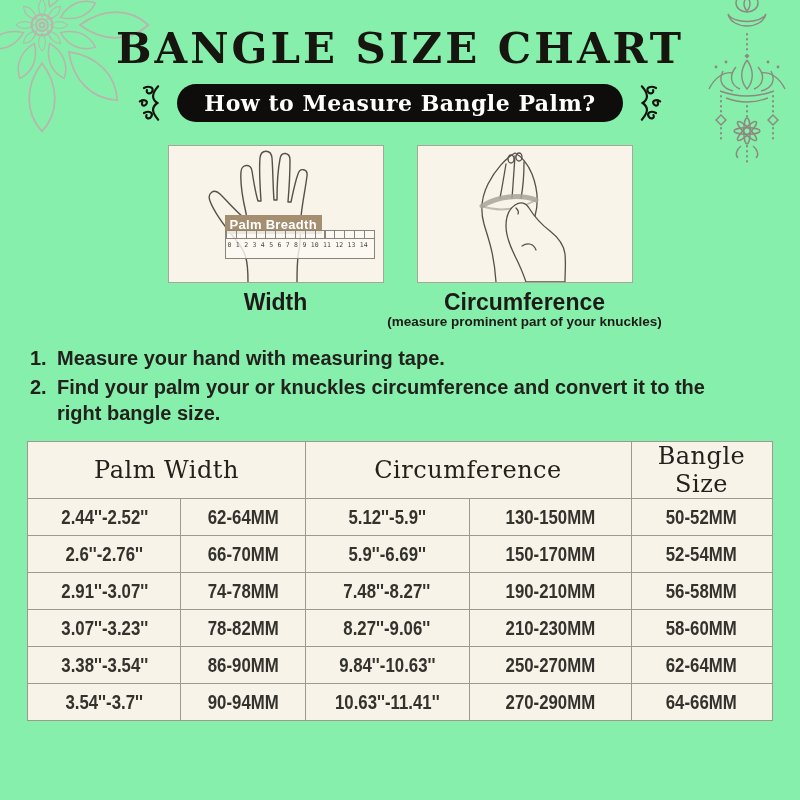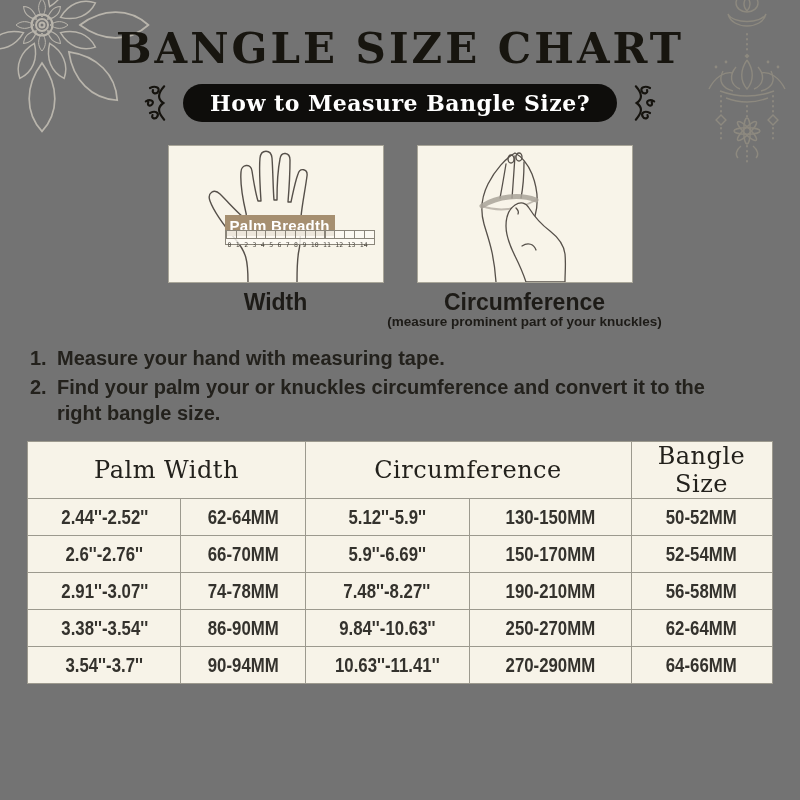--- a/index.html
+++ b/index.html
@@ -1,17 +1,17 @@
 <!DOCTYPE html>
 <html><head>
 <meta charset="utf-8">
 <style>
   html,body{margin:0;padding:0;}
   body{width:800px;height:800px;background:#f7f3e8;font-family:"Liberation Sans",sans-serif;}
-  .canvas{position:relative;width:800px;height:800px;overflow:hidden;background:#737373;}
+  .canvas{position:relative;width:800px;height:800px;overflow:hidden;background:#86efac;}
 
   
   .mandala{position:absolute;left:-18px;top:-23px;width:170px;height:170px;pointer-events:none;}
   .lotus{position:absolute;left:692px;top:0;width:110px;height:168px;pointer-events:none;}
 
   
   .title{position:relative;text-align:center;margin:0;padding-top:24px;
          font-family:"DejaVu Serif",serif;font-weight:bold;font-size:42px;
          letter-spacing:3px;color:#17150f;}
   .banner-row{display:flex;justify-content:center;align-items:center;gap:13px;margin-top:9px;height:42px;}
@@ -19,22 +19,22 @@
         font-family:"DejaVu Serif",serif;font-weight:bold;font-size:22px;letter-spacing:.5px;}
   .flourish{width:30px;height:42px;}
   .flourish.right{transform:scaleX(-1);}
 
   
   .figures{display:flex;justify-content:center;gap:33px;margin-top:21px;}
   .fig{display:flex;flex-direction:column;align-items:center;width:216px;}
   .fig-box{width:214px;height:136px;border:1px solid #a9a699;position:relative;background:#f8f4e9;}
   .fig-box svg{position:absolute;left:0;top:0;}
   .ruler-label{position:absolute;left:56px;top:69px;background:#a68f70;color:#fff;
-               font-weight:bold;font-size:15px;letter-spacing:.3px;padding:2px 5px;white-space:nowrap;}
-  .ruler{position:absolute;left:56px;top:84px;width:150px;height:15px;
+               font-weight:bold;font-size:13px;letter-spacing:.3px;padding:2px 5px;white-space:nowrap;text-decoration:underline;}
+  .ruler{position:absolute;left:56px;top:84px;width:150px;height:29px;
          background:rgba(252,250,244,.82);border:1px solid #8a857a;box-sizing:border-box;}
   .ruler-ticks{height:7px;border-bottom:1px solid #8a857a;
        background:repeating-linear-gradient(to right,#8a857a 0 1px,transparent 1px 9.85px);}
   .ruler-nums{font-family:"DejaVu Sans Mono",monospace;font-size:6.5px;color:#4a463e;
        padding:2px 2px 0 2px;white-space:nowrap;word-spacing:.5px;}
   .fig-caption{margin-top:7px;font-weight:bold;font-size:23px;color:#1d1b17;line-height:24px;}
   .fig-note{font-weight:bold;font-size:13.5px;color:#1d1b17;white-space:nowrap;align-self:center;line-height:16px;}
 
   
   .instructions{margin:15px 0 0 30px;width:712px;color:#23211c;font-weight:bold;font-size:20px;line-height:26px;}
@@ -125,21 +125,21 @@
 
   <div class="banner-row">
     <svg class="flourish" viewBox="0 0 36 46">
       <g stroke="#15130e" fill="none" stroke-width="2.6" stroke-linecap="round">
         <path d="M12,5 C18,2 24,4 22,9 C20,13 14,12 15.5,7.5"></path>
         <path d="M7,21 C12,18 17,20 15,24 C13,27.5 8,26.5 10,22"></path>
         <path d="M12,35 C18,32 23,34 21,39 C19,43 13,42 15,37.5"></path>
         <path d="M29,3 C21,12 21,18 28,23 C21,28 21,34 29,43"></path>
       </g>
     </svg>
-    <div class="pill">How to Measure Bangle Size?</div>
+    <div class="pill">How to Measure Bangle Palm?</div>
     <svg class="flourish right" viewBox="0 0 36 46">
       <g stroke="#15130e" fill="none" stroke-width="2.6" stroke-linecap="round">
         <path d="M12,5 C18,2 24,4 22,9 C20,13 14,12 15.5,7.5"></path>
         <path d="M7,21 C12,18 17,20 15,24 C13,27.5 8,26.5 10,22"></path>
         <path d="M12,35 C18,32 23,34 21,39 C19,43 13,42 15,37.5"></path>
         <path d="M29,3 C21,12 21,18 28,23 C21,28 21,34 29,43"></path>
       </g>
     </svg>
   </div>
 
@@ -227,20 +227,27 @@
         <td><span class="cv">52-54MM</span></td>
       </tr>
       <tr>
         <td><span class="cv">2.91''-3.07''</span></td>
         <td><span class="cv">74-78MM</span></td>
         <td><span class="cv">7.48''-8.27''</span></td>
         <td><span class="cv">190-210MM</span></td>
         <td><span class="cv">56-58MM</span></td>
       </tr>
       <tr>
+        <td><span class="cv">3.07''-3.23''</span></td>
+        <td><span class="cv">78-82MM</span></td>
+        <td><span class="cv">8.27''-9.06''</span></td>
+        <td><span class="cv">210-230MM</span></td>
+        <td><span class="cv">58-60MM</span></td>
+      </tr>
+      <tr>
         <td><span class="cv">3.38''-3.54''</span></td>
         <td><span class="cv">86-90MM</span></td>
         <td><span class="cv">9.84''-10.63''</span></td>
         <td><span class="cv">250-270MM</span></td>
         <td><span class="cv">62-64MM</span></td>
       </tr>
       <tr>
         <td><span class="cv">3.54''-3.7''</span></td>
         <td><span class="cv">90-94MM</span></td>
         <td><span class="cv">10.63''-11.41''</span></td>

